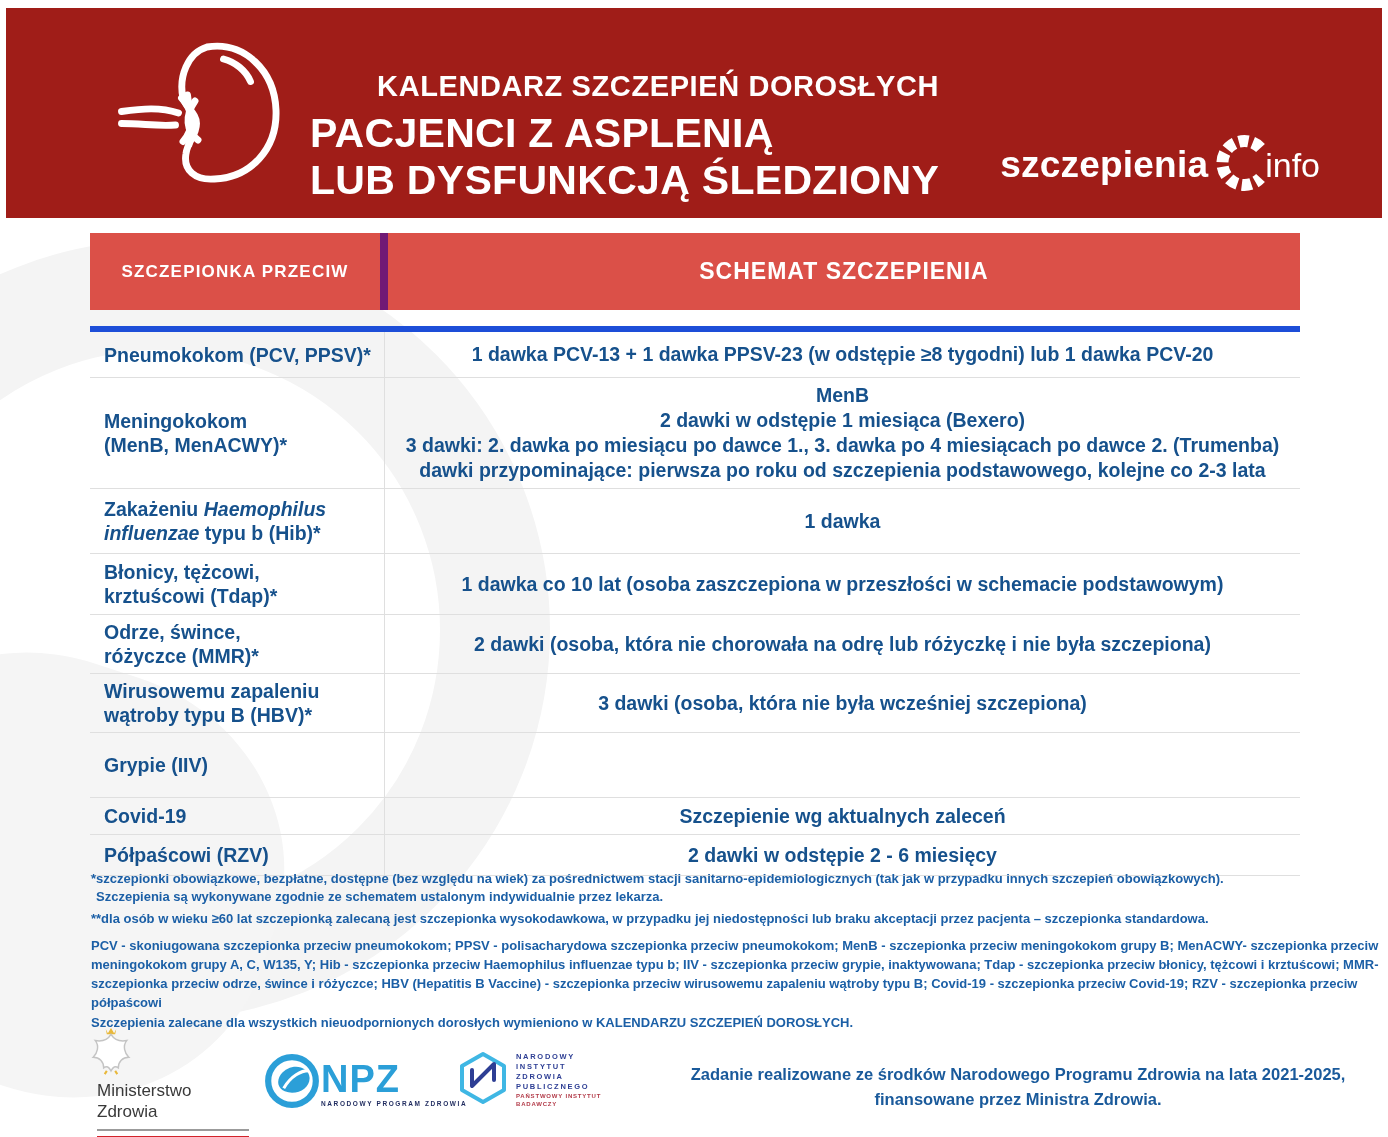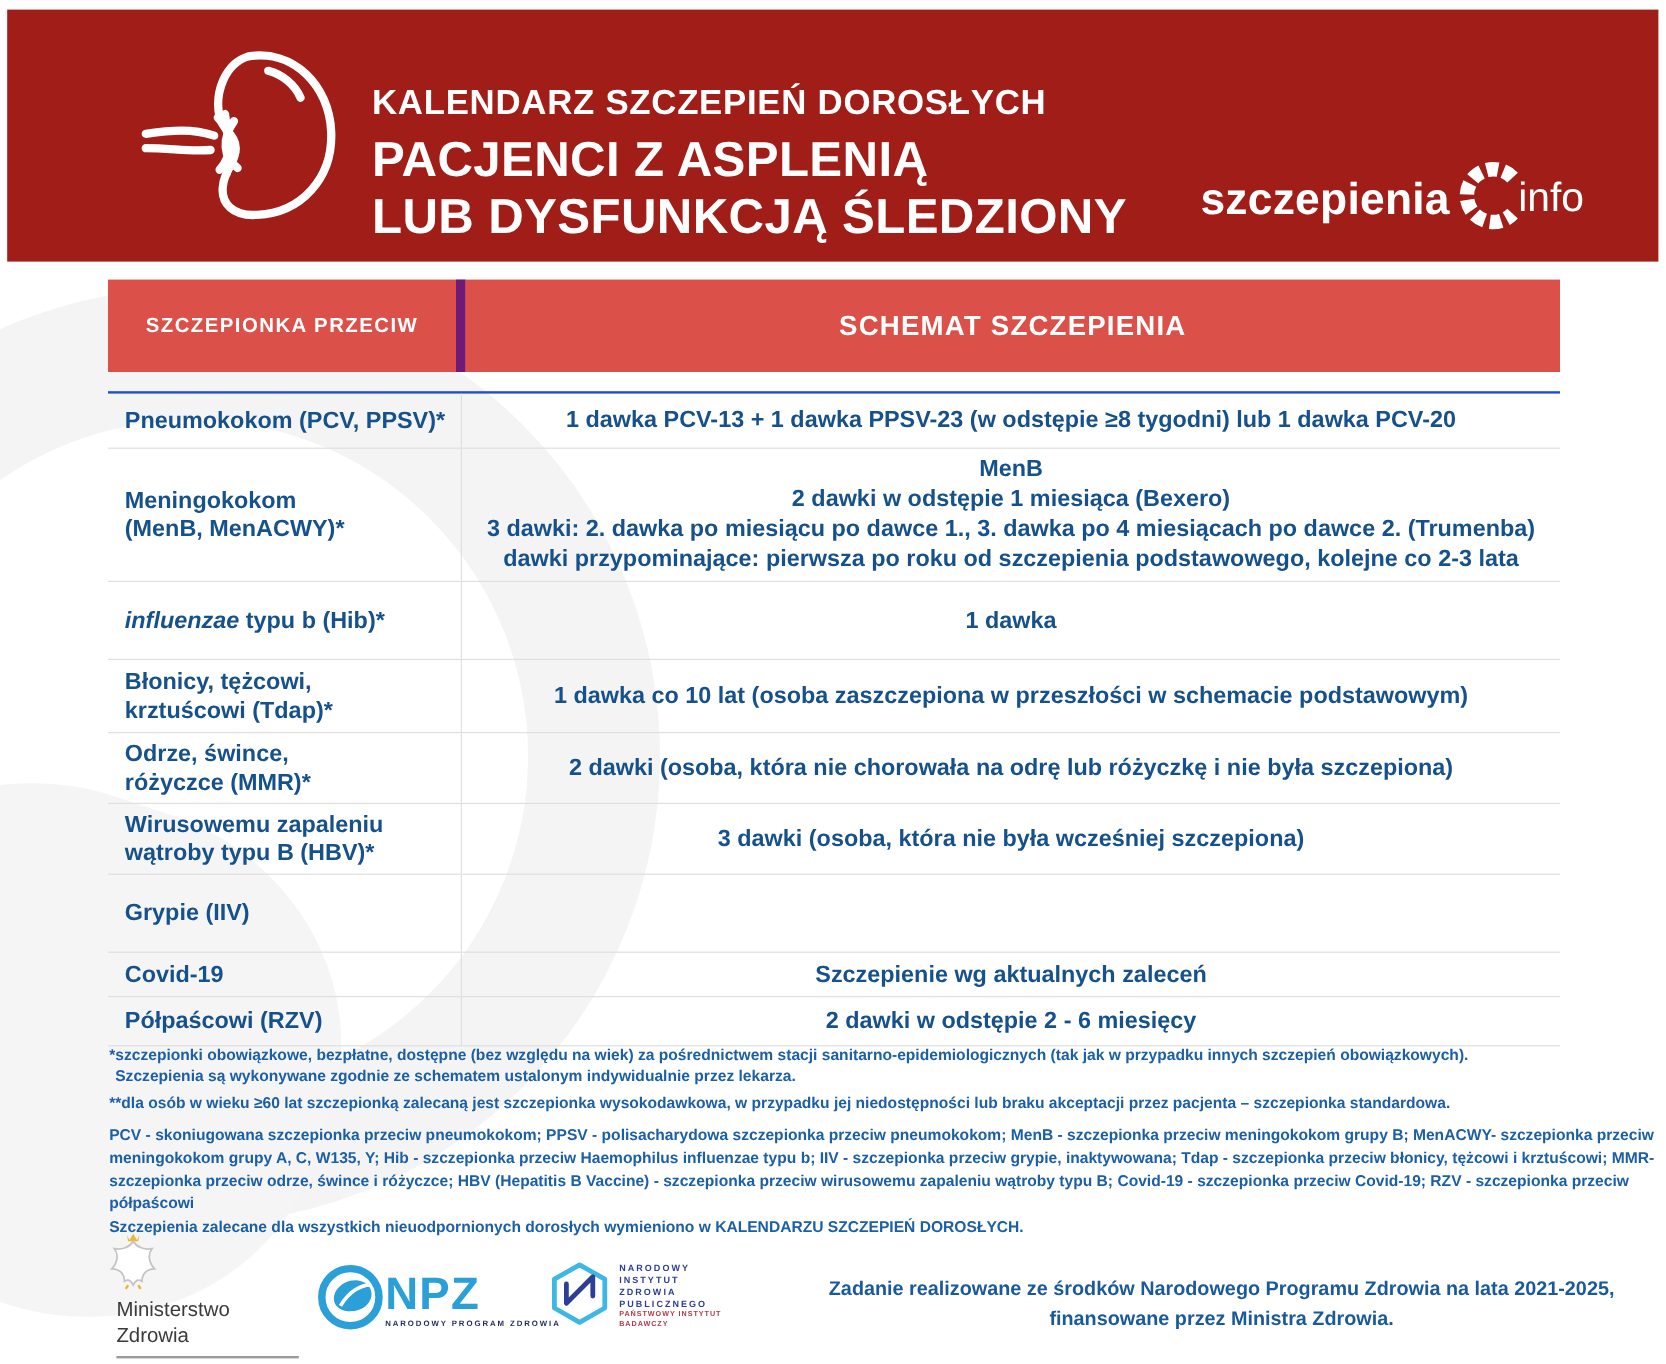--- a/index.html
+++ b/index.html
@@ -20,34 +20,34 @@
   }
   
   .wm{position:absolute;z-index:0;}
   .wm1{left:-230px;top:240px;width:560px;height:560px;border-radius:50%;border:110px solid #F4F4F4;}
   .wm2{left:-180px;top:660px;width:460px;height:430px;background:#F5F5F5;border-radius:45%;transform:rotate(18deg);}
 
   
   .banner{position:absolute;left:6px;top:8px;width:1376px;height:210px;background:var(--banner-red);z-index:2;}
   .spleen{position:absolute;left:106px;top:30px;}
   .banner-text{position:absolute;left:304px;top:62px;color:#fff;}
-  .kicker{font-size:29px;font-weight:700;letter-spacing:.6px;margin-bottom:7px;}
+  .kicker{font-size:29px;font-weight:700;letter-spacing:.6px;margin-bottom:7px;text-align:right;}
   .title-line{font-size:41px;font-weight:800;letter-spacing:.3px;line-height:47px;}
   .brand{position:absolute;right:62px;top:124px;display:flex;align-items:center;color:#fff;}
   .brand-word{font-size:37px;font-weight:800;letter-spacing:.2px;}
   .brand-ring{margin-left:5px;}
   .brand-suffix{font-size:34px;font-weight:400;margin-left:-10px;}
 
   
   .table{position:absolute;left:90px;top:233px;width:1210px;z-index:2;}
   .thead{display:flex;height:77px;}
   .th{background:var(--header-red);color:#fff;display:flex;align-items:center;justify-content:center;font-weight:700;}
   .th-left{width:290px;font-size:17px;letter-spacing:1.2px;border-right:8px solid #701a75;}
   .th-right{flex:1;font-size:23px;letter-spacing:1px;}
-  .tbody{margin-top:16px;border-top:2px solid #1d4ed8;}
+  .tbody{margin-top:16px;border-top:6px solid #1d4ed8;}
   .row{display:flex;border-bottom:1px solid #DFDFDF;}
   .row:nth-child(1){min-height:45px}
   .row:nth-child(2){min-height:106px}
   .row:nth-child(3){min-height:64px}
   .row:nth-child(4){min-height:60px}
   .row:nth-child(5){min-height:58px}
   .row:nth-child(6){min-height:58px}
   .row:nth-child(7){min-height:64px}
   .row:nth-child(8){min-height:36px}
   .row:nth-child(9){min-height:40px}
@@ -145,20 +145,21 @@
           </div>
           <div class="cell schema">
             <div>MenB</div>
             <div>2 dawki w odstępie 1 miesiąca (Bexero)</div>
             <div>3 dawki: 2. dawka po miesiącu po dawce 1., 3. dawka po 4 miesiącach po dawce 2. (Trumenba)</div>
             <div>dawki przypominające: pierwsza po roku od szczepienia podstawowego, kolejne co 2-3 lata</div>
           </div>
         </div>
         <div class="row">
           <div class="cell name">
+            <div><span>Zakażeniu </span><i>Haemophilus</i></div>
             <div><i>influenzae</i><span> typu b (Hib)*</span></div>
           </div>
           <div class="cell schema">
             <div>1 dawka</div>
           </div>
         </div>
         <div class="row">
           <div class="cell name">
             <div><span>Błonicy, tężcowi,</span></div>
             <div><span>krztuścowi (Tdap)*</span></div>

